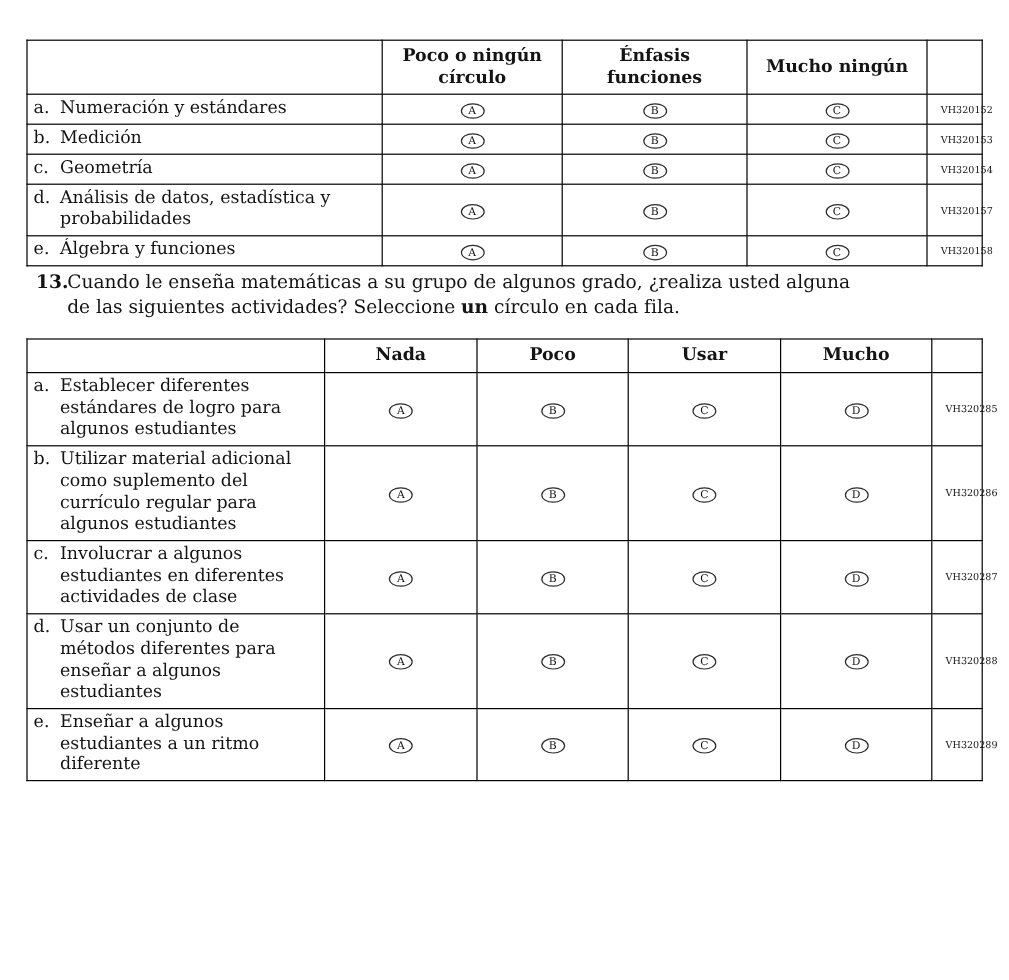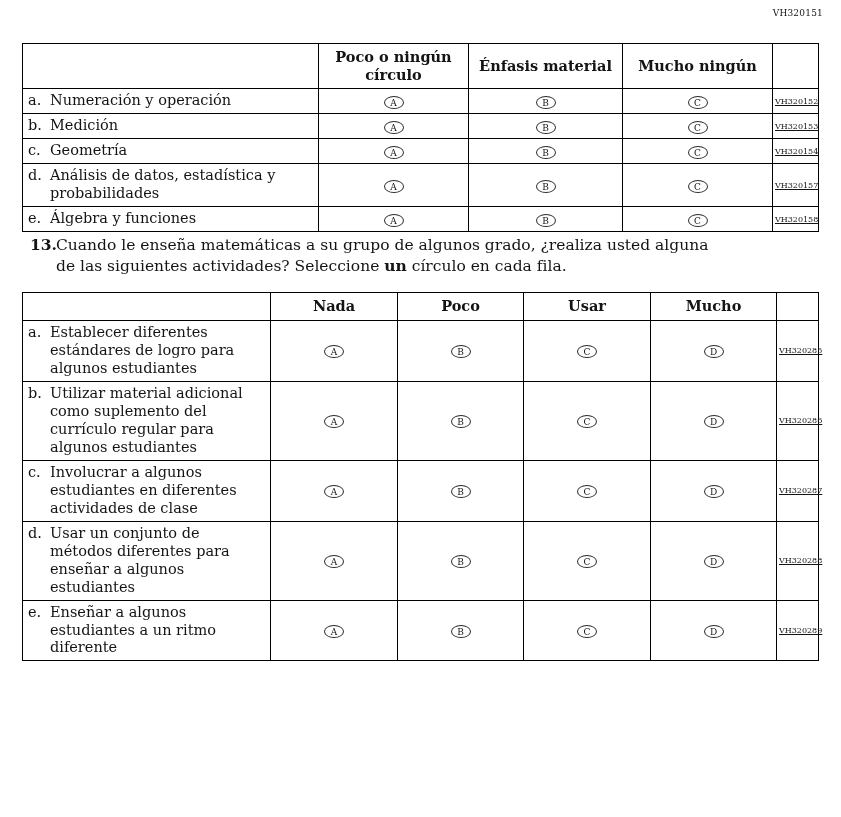--- a/index.html
+++ b/index.html
@@ -39,53 +39,52 @@
   .rletter { width:22px; flex:none; }
   .rlabel { flex:1; line-height:1.24; }
   td.opt { text-align:center; vertical-align:middle; }
   .bubble {
     display:inline-block; width:20px; height:13px;
     border:1px solid #2b2b2b; border-radius:50%;
     font-size:9px; line-height:12px; text-align:center;
     vertical-align:middle; cursor:pointer;
     font-family:"DejaVu Serif","Liberation Serif",serif;
   }
-  td.code { font-size:8px; padding:0 2px; vertical-align:middle;text-decoration:underline; }
+  td.code { font-size:8px; padding:0 11px; vertical-align:middle; }
 </style>
 </head>
 <body>
 
 <div class="page">
 
-  <div class="form-code">VH320151</div>
 
 
   <table class="t1">
     <colgroup>
         <col style="width:296px">
         <col style="width:150px">
         <col style="width:154px">
         <col style="width:150px">
         <col style="width:46px">
       </colgroup>
     <thead>
       <tr>
         <th></th>
         <th>Poco o ningún círculo</th>
-        <th>Énfasis material</th>
+        <th>Énfasis funciones</th>
         <th>Mucho ningún</th>
         <th></th>
       </tr>
     </thead>
     <tbody>
       <tr>
         <td class="stub">
             <div class="rowflex">
               <span class="rletter">a.</span>
-              <span class="rlabel">Numeración y operación</span>
+              <span class="rlabel">Numeración y estándares</span>
             </div>
           </td>
         <td class="opt"><span class="bubble">A</span></td>
         <td class="opt"><span class="bubble">B</span></td>
         <td class="opt"><span class="bubble">C</span></td>
         <td class="code">VH320152</td>
       </tr>
       <tr>
         <td class="stub">
             <div class="rowflex">

